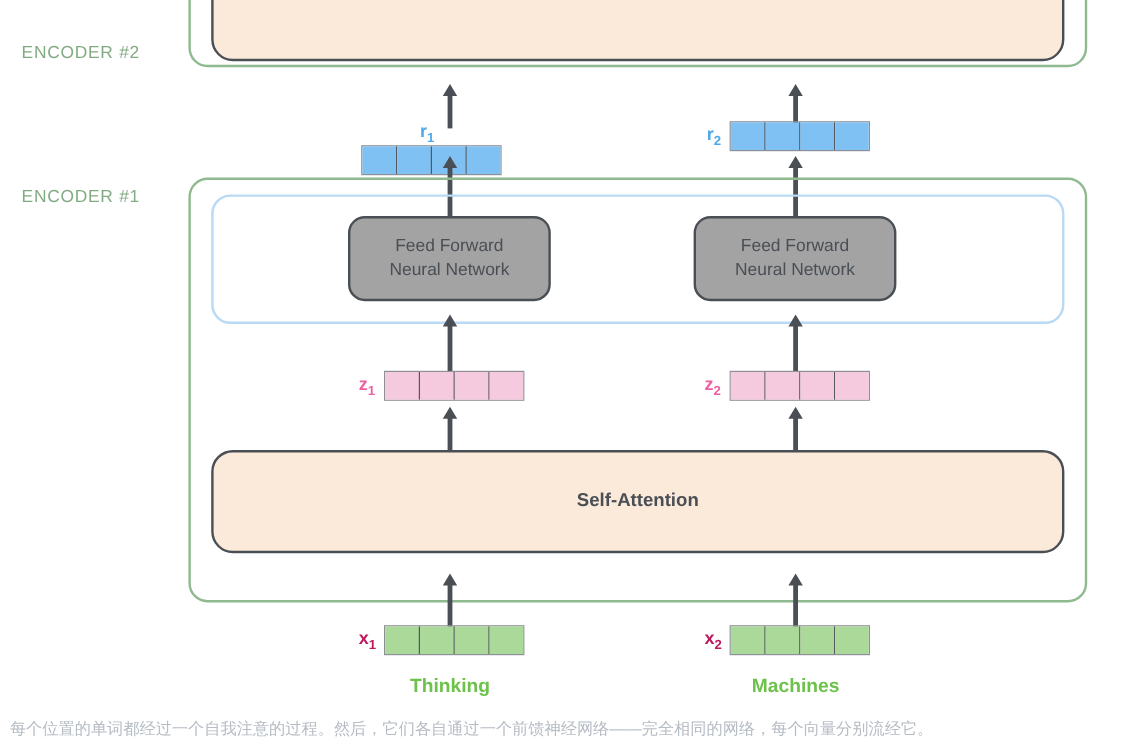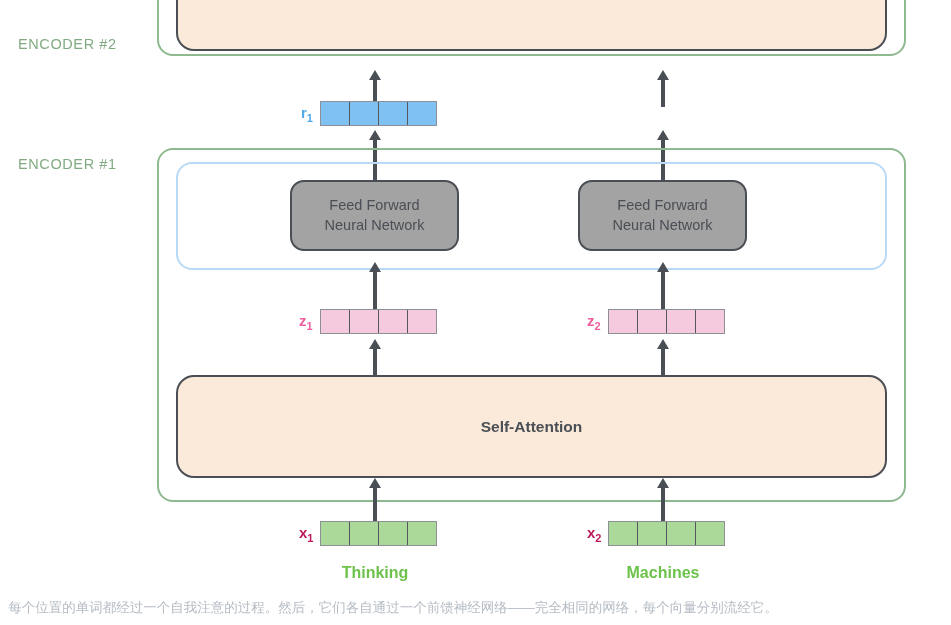--- a/index.html
+++ b/index.html
@@ -162,30 +162,39 @@
 
   <div class="arrow" style="left:375px; top:58px;">
     <div class="head"></div>
     <div class="shaft" style="top:9px; height:28px;"></div>
   </div>
   <div class="arrow" style="left:663px; top:58px;">
     <div class="head"></div>
     <div class="shaft" style="top:9px; height:28px;"></div>
   </div>
 
-  <div class="abs vec vec-blue" style="left:301px; top:89px;">
+  <div class="abs vec vec-blue" style="left:301px; top:89px;flex-direction:column;">
     <span class="vec-label"><span>r</span><sub>1</sub></span>
     <span class="vec-cells">
         <i></i>
         <i></i>
         <i></i>
         <i></i>
       </span>
   </div>
 
+  <div class="abs vec vec-blue" style="left:589px; top:89px;">
+    <span class="vec-label"><span>r</span><sub>2</sub></span>
+    <span class="vec-cells">
+        <i></i>
+        <i></i>
+        <i></i>
+        <i></i>
+      </span>
+  </div>
 
   <div class="arrow" style="left:375px; top:118px;">
     <div class="head"></div>
     <div class="shaft" style="top:9px; height:42px;"></div>
   </div>
   <div class="arrow" style="left:663px; top:118px;">
     <div class="head"></div>
     <div class="shaft" style="top:9px; height:42px;"></div>
   </div>
 
@@ -236,21 +245,21 @@
 
   <div class="arrow" style="left:375px; top:327px;">
     <div class="head"></div>
     <div class="shaft" style="top:9px; height:36px;"></div>
   </div>
   <div class="arrow" style="left:663px; top:327px;">
     <div class="head"></div>
     <div class="shaft" style="top:9px; height:36px;"></div>
   </div>
 
-  <div class="abs selfattn-box" style="left:176px; top:363px; width:711px; height:103px;">
+  <div class="abs selfattn-box" style="left:176px; top:363px; width:711px; height:86px;">
     <span>Self-Attention</span>
   </div>
 
   <div class="arrow" style="left:375px; top:466px;">
     <div class="head"></div>
     <div class="shaft" style="top:9px; height:40px;"></div>
   </div>
   <div class="arrow" style="left:663px; top:466px;">
     <div class="head"></div>
     <div class="shaft" style="top:9px; height:40px;"></div>

